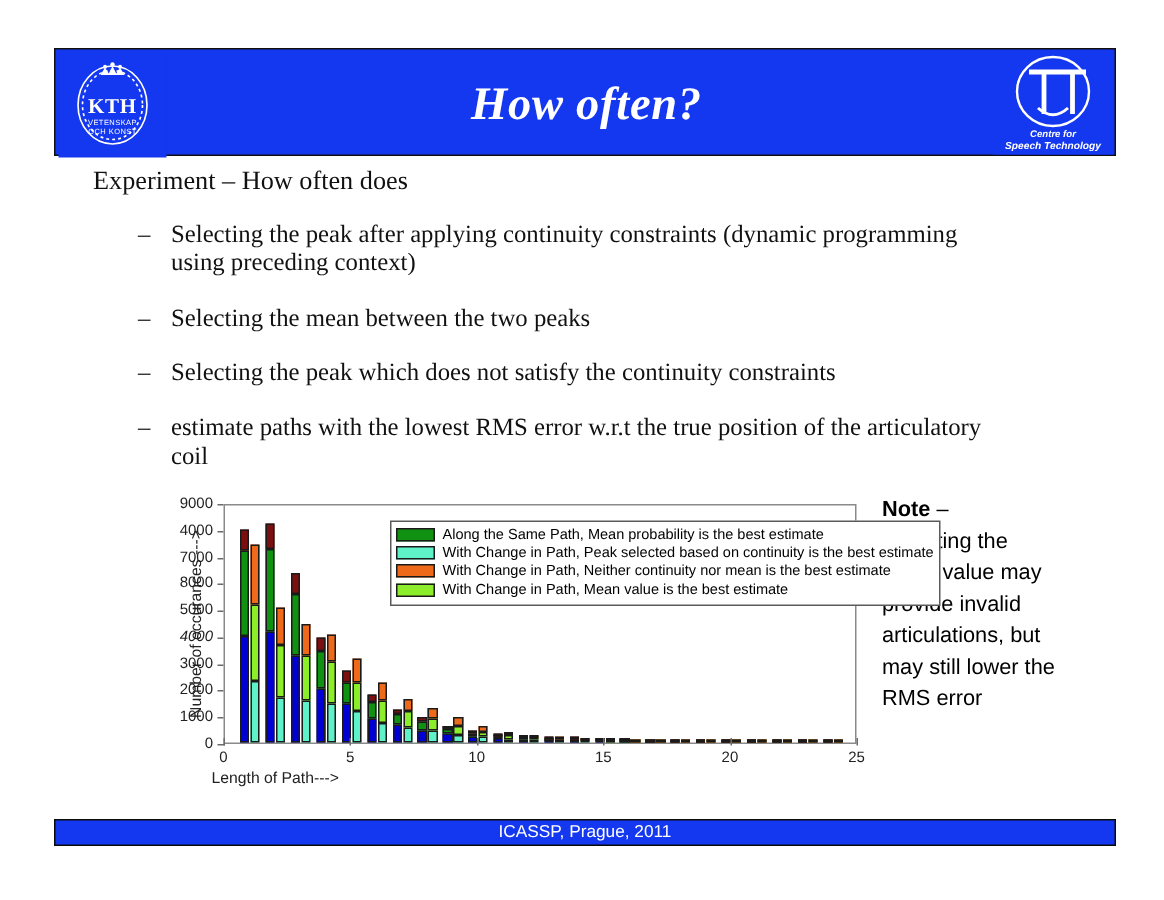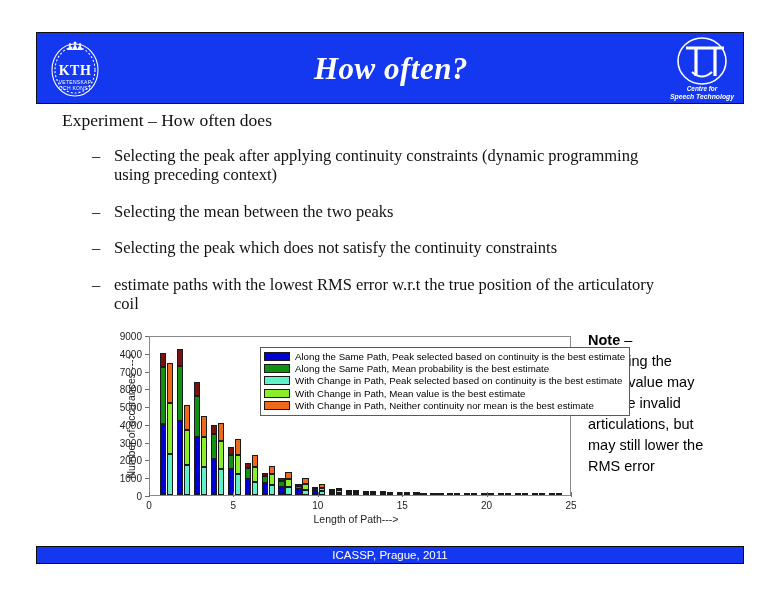--- a/index.html
+++ b/index.html
@@ -6,21 +6,21 @@
   body{width:776px;height:600px;font-family:"Liberation Serif",serif;overflow:hidden;}
   .slide{position:relative;width:776px;height:600px;background:#fff;}
 
   
   .header{position:absolute;left:36px;top:32px;width:708px;height:72px;
           background:#1437F0;border:1px solid #101010;box-sizing:border-box;}
   .header-title{position:absolute;left:0;top:0;width:708px;height:72px;
           display:flex;align-items:center;justify-content:center;
           color:#ffffff;font-family:"Liberation Serif",serif;font-style:italic;
           font-weight:bold;font-size:31px;letter-spacing:.5px;}
-  .kth-logo{position:absolute;left:2px;top:1px;width:72px;height:56px;background:#1437F0;}
+  .kth-logo{position:absolute;left:2px;top:1px;width:72px;height:71px;background:#1437F0;}
   .tt-logo{position:absolute;right:1px;top:1px;width:80px;height:69px;background:#1437F0;}
 
   
   .lead{position:absolute;left:62px;top:110px;font-size:17.5px;color:#111;}
   .bullets{position:absolute;left:92px;top:146px;width:600px;}
   .bullet{display:flex;margin-bottom:17px;}
   .dash{width:22px;flex:0 0 22px;font-size:16.5px;color:#111;line-height:1.18;}
   .btext{font-size:16.5px;color:#111;line-height:1.18;max-width:545px;}
 
   
@@ -38,21 +38,21 @@
         transform:rotate(-90deg);transform-origin:top left;
         translate:0 160px;display:flex;align-items:center;justify-content:center;
         font-size:10.5px;color:#222;white-space:nowrap;}
   .yticks{position:absolute;left:0;top:0;width:44px;height:167px;}
   .ytick{position:absolute;right:5px;font-size:10px;color:#222;
          transform:translateY(-50%);white-space:nowrap;}
   .ytickmark{position:absolute;left:42px;width:5px;height:1px;background:#6b6b6b;}
   .xticks{position:absolute;left:46px;top:167px;right:4px;height:30px;}
   .xtick{position:absolute;top:3px;font-size:10px;color:#222;transform:translateX(-50%);}
   .xtickmark{position:absolute;top:-5px;width:1px;height:5px;background:#6b6b6b;}
-  .xlab{position:absolute;left:38px;top:183px;right:4px;text-align:center;
+  .xlab{position:absolute;left:38px;top:183px;right:4px;text-align:left;
         font-size:10.5px;color:#222;}
   .bars{position:absolute;left:0;bottom:0;width:100%;height:100%;}
   .bar{position:absolute;bottom:0;box-sizing:border-box;}
   .seg{position:absolute;left:0;width:100%;box-sizing:border-box;
        border:0.6px solid #1a1a1a;}
   .legend{position:absolute;left:110px;top:10px;background:#fff;
           border:1px solid #5a5a5a;padding:2px 4px 3px 3px;}
   .leg-row{display:flex;align-items:center;height:12.4px;}
   .leg-sw{width:26px;height:9px;border:1px solid #1a1a1a;margin-right:5px;
           box-sizing:border-box;flex:0 0 26px;}
@@ -392,38 +392,34 @@
             <div class="seg" style="background: rgb(123, 16, 16); height: 0.8px; bottom: 0.0533333px;"></div>
           </div>
           <div class="bar" style="left: 405.52px; width: 6.2px; height: 0.0533333px;">
             <div class="seg" style="background: rgb(95, 242, 200); height: 0.8px; bottom: 0px;"></div>
             <div class="seg" style="background: rgb(140, 238, 42); height: 0.8px; bottom: 0.0177777px;"></div>
             <div class="seg" style="background: rgb(238, 106, 26); height: 0.8px; bottom: 0.0355555px;"></div>
           </div>
         </div>
       <div class="legend">
           <div class="leg-row">
-            <div class="leg-sw" style="background: rgb(0, 0, 212);"></div>
-            <div class="leg-tx">Along the Same Path, Peak selected based on continuity is the best estimate</div>
-          </div>
-          <div class="leg-row">
             <div class="leg-sw" style="background: rgb(17, 145, 17);"></div>
             <div class="leg-tx">Along the Same Path, Mean probability is the best estimate</div>
           </div>
           <div class="leg-row">
             <div class="leg-sw" style="background: rgb(95, 242, 200);"></div>
             <div class="leg-tx">With Change in Path, Peak selected based on continuity is the best estimate</div>
           </div>
           <div class="leg-row">
+            <div class="leg-sw" style="background: rgb(238, 106, 26);"></div>
+            <div class="leg-tx">With Change in Path, Neither continuity nor mean is the best estimate</div>
+          </div>
+          <div class="leg-row">
             <div class="leg-sw" style="background: rgb(140, 238, 42);"></div>
             <div class="leg-tx">With Change in Path, Mean value is the best estimate</div>
-          </div>
-          <div class="leg-row">
-            <div class="leg-sw" style="background: rgb(238, 106, 26);"></div>
-            <div class="leg-tx">With Change in Path, Neither continuity nor mean is the best estimate</div>
           </div>
         </div>
     </div>
     <div class="xticks">
         <div class="xtick" style="left: 0px;">0</div>
         <div class="xtickmark" style="left: 0px;"></div>
         <div class="xtick" style="left: 84.4px;">5</div>
         <div class="xtickmark" style="left: 84.4px;"></div>
         <div class="xtick" style="left: 168.8px;">10</div>
         <div class="xtickmark" style="left: 168.8px;"></div>

